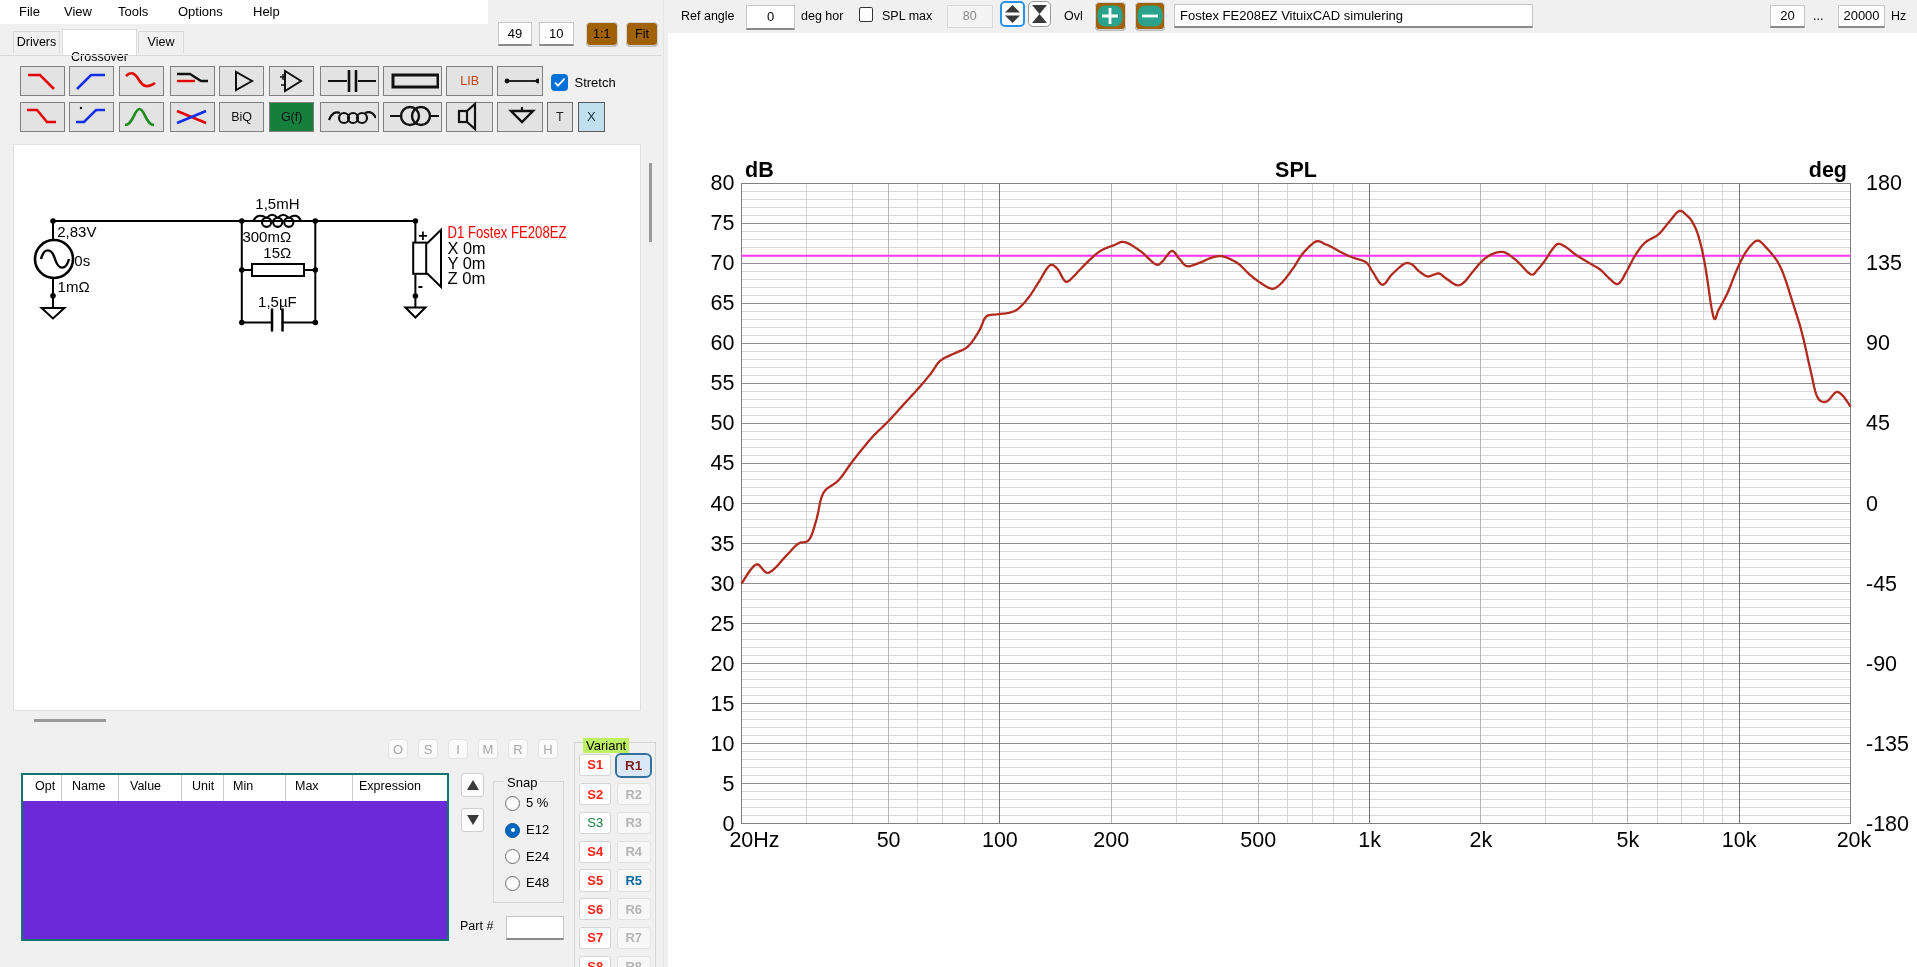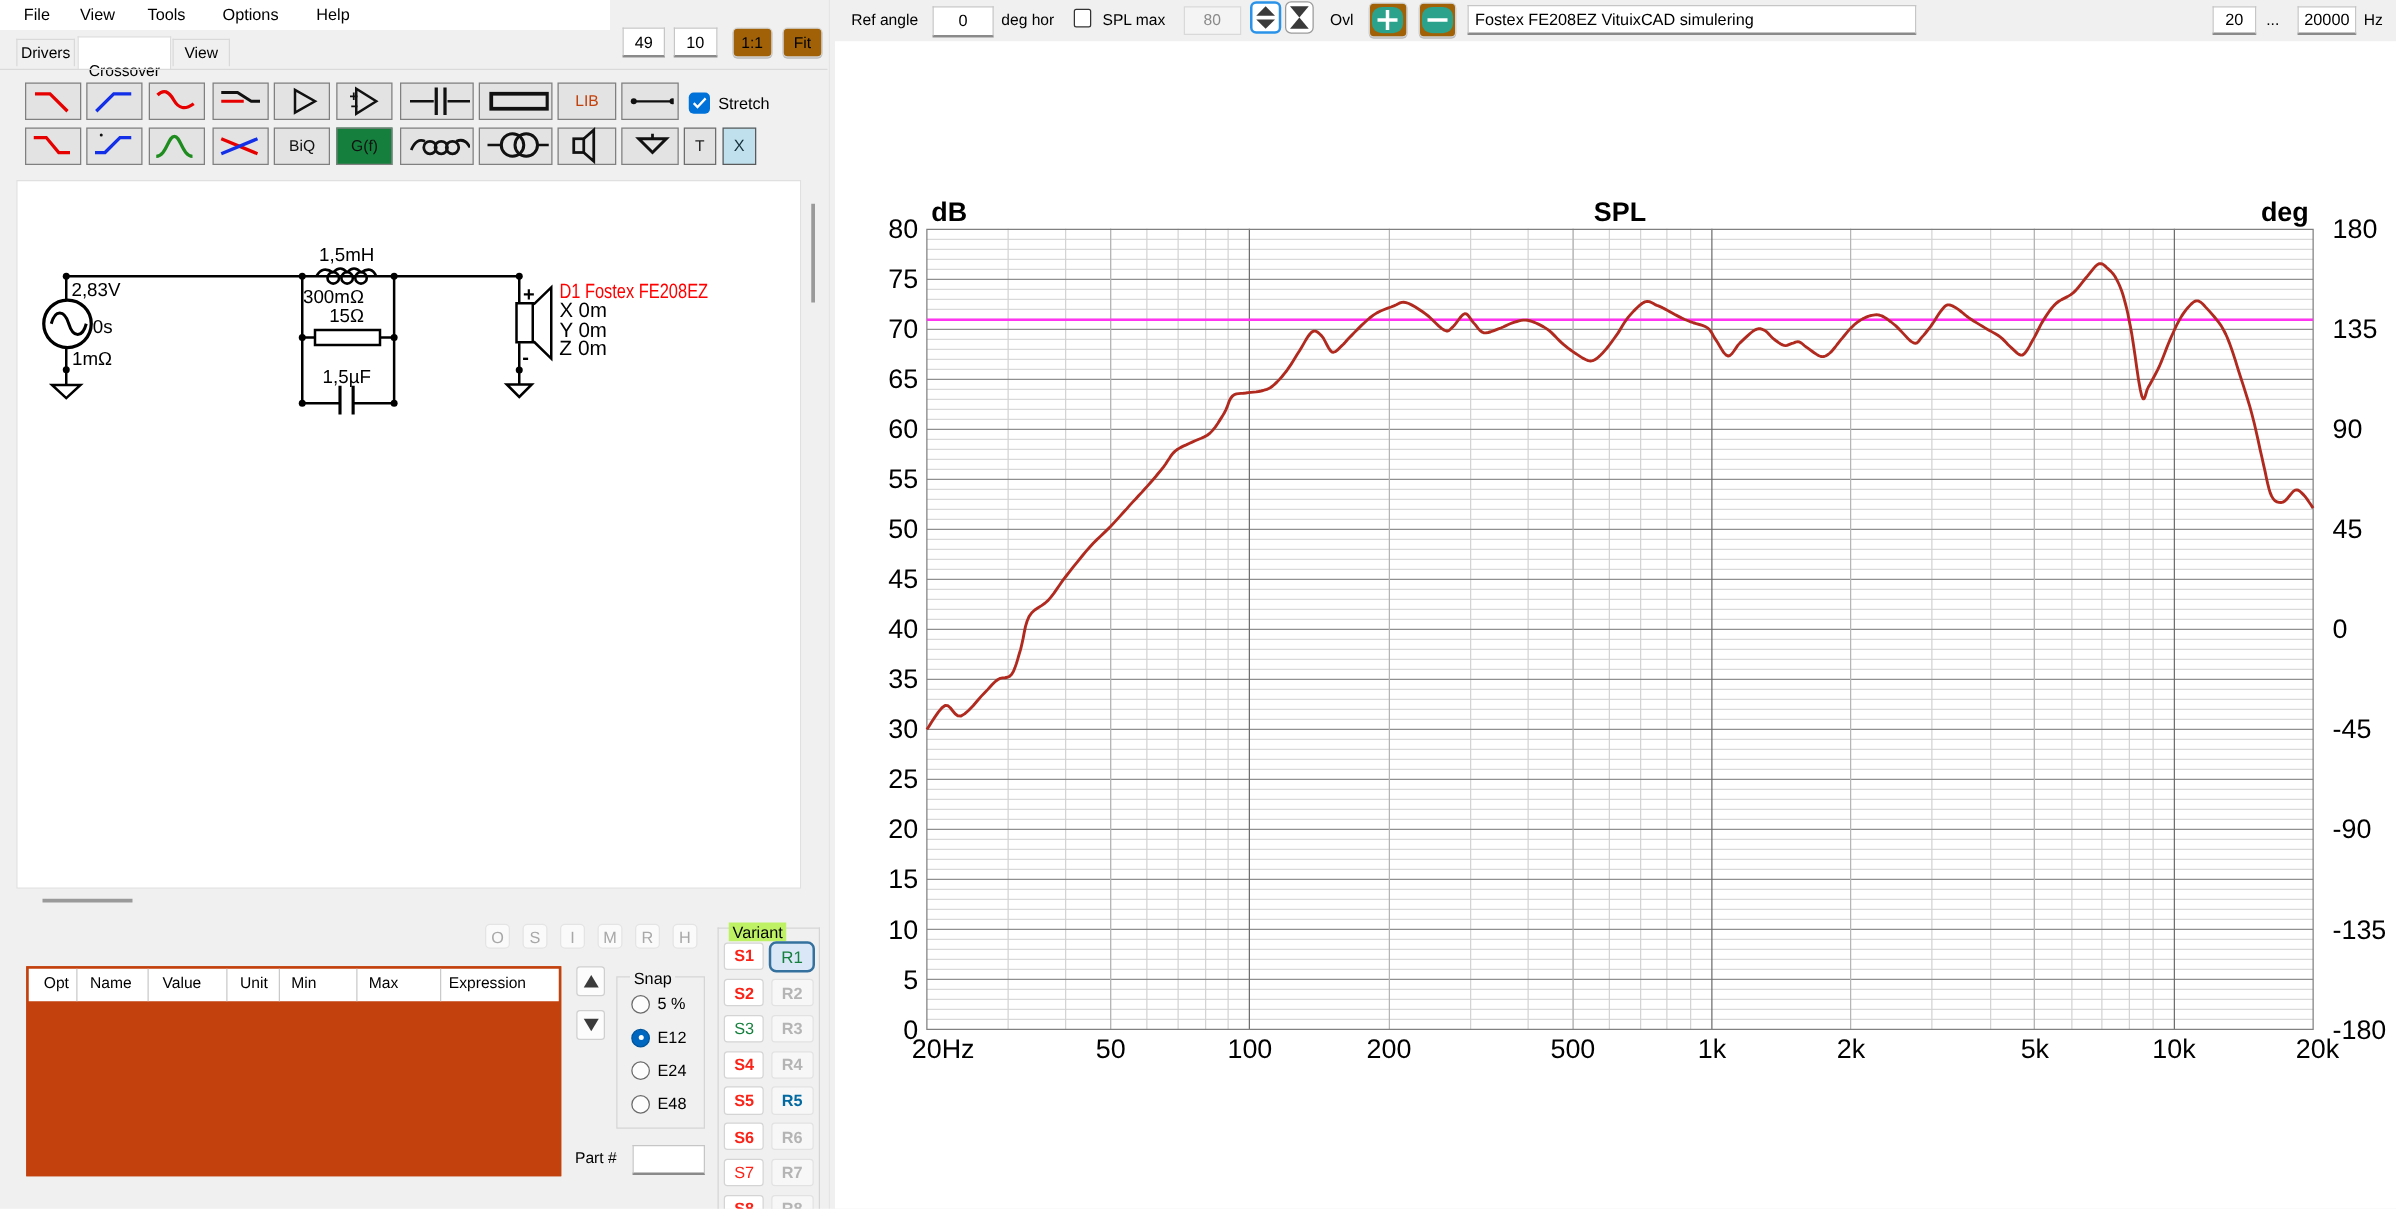--- a/index.html
+++ b/index.html
@@ -194,21 +194,21 @@
 <div class="ab" style="left:649px;top:163px;width:2.5px;height:79px;background:#9a9a9a"></div>
 <div class="ab" style="left:34px;top:719px;width:72px;height:2.5px;background:#9a9a9a"></div>
 
 <div style="position:absolute;left:388px;top:739px;width:20px;height:20px;background:#fafafa;border:1px solid #e4e4e4;border-radius:4px;box-sizing:border-box;display:flex;align-items:center;justify-content:center;font-size:13px;color:#a8a8a8">O</div>
 <div style="position:absolute;left:418px;top:739px;width:20px;height:20px;background:#fafafa;border:1px solid #e4e4e4;border-radius:4px;box-sizing:border-box;display:flex;align-items:center;justify-content:center;font-size:13px;color:#a8a8a8">S</div>
 <div style="position:absolute;left:448px;top:739px;width:20px;height:20px;background:#fafafa;border:1px solid #e4e4e4;border-radius:4px;box-sizing:border-box;display:flex;align-items:center;justify-content:center;font-size:13px;color:#a8a8a8">I</div>
 <div style="position:absolute;left:478px;top:739px;width:20px;height:20px;background:#fafafa;border:1px solid #e4e4e4;border-radius:4px;box-sizing:border-box;display:flex;align-items:center;justify-content:center;font-size:13px;color:#a8a8a8">M</div>
 <div style="position:absolute;left:508px;top:739px;width:20px;height:20px;background:#fafafa;border:1px solid #e4e4e4;border-radius:4px;box-sizing:border-box;display:flex;align-items:center;justify-content:center;font-size:13px;color:#a8a8a8">R</div>
 <div style="position:absolute;left:538px;top:739px;width:20px;height:20px;background:#fafafa;border:1px solid #e4e4e4;border-radius:4px;box-sizing:border-box;display:flex;align-items:center;justify-content:center;font-size:13px;color:#a8a8a8">H</div>
 
-<div class="ab" style="left:21px;top:773px;width:428px;height:168px;background:#c2410c;border:2px solid #c2410c;box-sizing:border-box">
+<div class="ab" style="left:21px;top:773px;width:428px;height:168px;background:#6d28d9;border:2px solid #0f766e;box-sizing:border-box">
  <div style="height:26px;background:#fff;position:relative;font-size:12.5px">
   <span style="position:absolute;left:12px;top:4px">Opt</span>
   <span style="position:absolute;left:49px;top:4px">Name</span>
   <span style="position:absolute;left:107px;top:4px">Value</span>
   <span style="position:absolute;left:169px;top:4px">Unit</span>
   <span style="position:absolute;left:210px;top:4px">Min</span>
   <span style="position:absolute;left:272px;top:4px">Max</span>
   <span style="position:absolute;left:336px;top:4px">Expression</span>
 <span style="position:absolute;left:38px;top:0;width:1px;height:26px;background:#cacaca"></span>
 <span style="position:absolute;left:95px;top:0;width:1px;height:26px;background:#cacaca"></span>
@@ -242,32 +242,32 @@
 <div class="ab" style="left:526px;top:848.8px;font-size:13px">E24</div>
 <div class="ab" style="left:505px;top:875.9px;width:15px;height:15px;border-radius:50%;background:#fdfdfd;border:1.5px solid #6a6a6a;box-sizing:border-box"></div>
 <div class="ab" style="left:526px;top:875.4px;font-size:13px">E48</div>
 
 <div class="ab" style="left:460px;top:919px;font-size:12.5px">Part #</div>
 <div class="tb" style="left:506px;top:916px;width:58px;height:24px"></div>
 
 <div class="ab" style="left:574px;top:742px;width:82px;height:226px;border:1px solid #d5d5d5;border-bottom:none;box-sizing:border-box"></div>
 <div class="ab" style="left:583px;top:737.5px;background:#bef264;font-size:13px;padding:0 3px">Variant</div>
 <div style="position:absolute;left:579.2px;top:753.6px;width:32.2px;height:22.7px;background:#fff;border:1px solid #d4d4d4;border-radius:3px;box-sizing:border-box;display:flex;align-items:center;justify-content:center;font-size:13px;font-weight:bold;color:#fb2318">S1</div>
-<div style="position:absolute;left:614.9px;top:752.5px;width:37.6px;height:25.5px;background:#d9e7f7;border:2px solid #35719f;border-radius:6px;box-sizing:border-box;display:flex;align-items:center;justify-content:center;font-size:13.5px;font-weight:normal;color:#15803d">R1</div>
+<div style="position:absolute;left:614.9px;top:752.5px;width:37.6px;height:25.5px;background:#d9e7f7;border:2px solid #35719f;border-radius:6px;box-sizing:border-box;display:flex;align-items:center;justify-content:center;font-size:13.5px;font-weight:bold;color:#7f1d1d">R1</div>
 <div style="position:absolute;left:579.2px;top:782.7px;width:32.2px;height:22.7px;background:#fff;border:1px solid #d4d4d4;border-radius:3px;box-sizing:border-box;display:flex;align-items:center;justify-content:center;font-size:13px;font-weight:bold;color:#fb2318">S2</div>
 <div style="position:absolute;left:616.5px;top:782.7px;width:34.5px;height:22.7px;background:#f7f7f7;border:1px solid #e2e2e2;border-radius:3px;box-sizing:border-box;display:flex;align-items:center;justify-content:center;font-size:13px;font-weight:bold;color:#b4b4b4">R2</div>
 <div style="position:absolute;left:579.2px;top:811.6px;width:32.2px;height:22.7px;background:#fff;border:1px solid #d4d4d4;border-radius:3px;box-sizing:border-box;display:flex;align-items:center;justify-content:center;font-size:13px;font-weight:normal;color:#15803d">S3</div>
 <div style="position:absolute;left:616.5px;top:811.6px;width:34.5px;height:22.7px;background:#f7f7f7;border:1px solid #e2e2e2;border-radius:3px;box-sizing:border-box;display:flex;align-items:center;justify-content:center;font-size:13px;font-weight:bold;color:#b4b4b4">R3</div>
 <div style="position:absolute;left:579.2px;top:840.5px;width:32.2px;height:22.7px;background:#fff;border:1px solid #d4d4d4;border-radius:3px;box-sizing:border-box;display:flex;align-items:center;justify-content:center;font-size:13px;font-weight:bold;color:#fb2318">S4</div>
 <div style="position:absolute;left:616.5px;top:840.5px;width:34.5px;height:22.7px;background:#f7f7f7;border:1px solid #e2e2e2;border-radius:3px;box-sizing:border-box;display:flex;align-items:center;justify-content:center;font-size:13px;font-weight:bold;color:#b4b4b4">R4</div>
 <div style="position:absolute;left:579.2px;top:869.1px;width:32.2px;height:22.7px;background:#fff;border:1px solid #d4d4d4;border-radius:3px;box-sizing:border-box;display:flex;align-items:center;justify-content:center;font-size:13px;font-weight:bold;color:#fb2318">S5</div>
 <div style="position:absolute;left:616.5px;top:869.1px;width:34.5px;height:22.7px;background:#f7f7f7;border:1px solid #e2e2e2;border-radius:3px;box-sizing:border-box;display:flex;align-items:center;justify-content:center;font-size:13px;font-weight:bold;color:#0369a1">R5</div>
 <div style="position:absolute;left:579.2px;top:897.7px;width:32.2px;height:22.7px;background:#fff;border:1px solid #d4d4d4;border-radius:3px;box-sizing:border-box;display:flex;align-items:center;justify-content:center;font-size:13px;font-weight:bold;color:#fb2318">S6</div>
 <div style="position:absolute;left:616.5px;top:897.7px;width:34.5px;height:22.7px;background:#f7f7f7;border:1px solid #e2e2e2;border-radius:3px;box-sizing:border-box;display:flex;align-items:center;justify-content:center;font-size:13px;font-weight:bold;color:#b4b4b4">R6</div>
-<div style="position:absolute;left:579.2px;top:926.6px;width:32.2px;height:22.7px;background:#fff;border:1px solid #d4d4d4;border-radius:3px;box-sizing:border-box;display:flex;align-items:center;justify-content:center;font-size:13px;font-weight:normal;color:#fb2318">S7</div>
+<div style="position:absolute;left:579.2px;top:926.6px;width:32.2px;height:22.7px;background:#fff;border:1px solid #d4d4d4;border-radius:3px;box-sizing:border-box;display:flex;align-items:center;justify-content:center;font-size:13px;font-weight:bold;color:#fb2318">S7</div>
 <div style="position:absolute;left:616.5px;top:926.6px;width:34.5px;height:22.7px;background:#f7f7f7;border:1px solid #e2e2e2;border-radius:3px;box-sizing:border-box;display:flex;align-items:center;justify-content:center;font-size:13px;font-weight:bold;color:#b4b4b4">R7</div>
 <div style="position:absolute;left:579.2px;top:955.5px;width:32.2px;height:22.7px;background:#fff;border:1px solid #d4d4d4;border-radius:3px;box-sizing:border-box;display:flex;align-items:center;justify-content:center;font-size:13px;font-weight:bold;color:#fb2318">S8</div>
 <div style="position:absolute;left:616.5px;top:955.5px;width:34.5px;height:22.7px;background:#f7f7f7;border:1px solid #e2e2e2;border-radius:3px;box-sizing:border-box;display:flex;align-items:center;justify-content:center;font-size:13px;font-weight:bold;color:#b4b4b4">R8</div>
 
 <div class="ab" style="left:663px;top:0;width:1px;height:967px;background:#e5e5e5"></div>
 <div class="ab" style="left:668px;top:33px;width:1249px;height:934px;background:#fff"></div>
 
 <div class="ab" style="left:681px;top:9px;font-size:12.5px">Ref angle</div>
 <div class="tb" style="left:746px;top:4.5px;width:49px;height:25px">0</div>
 <div class="ab" style="left:801px;top:9px;font-size:12.5px">deg hor</div>

